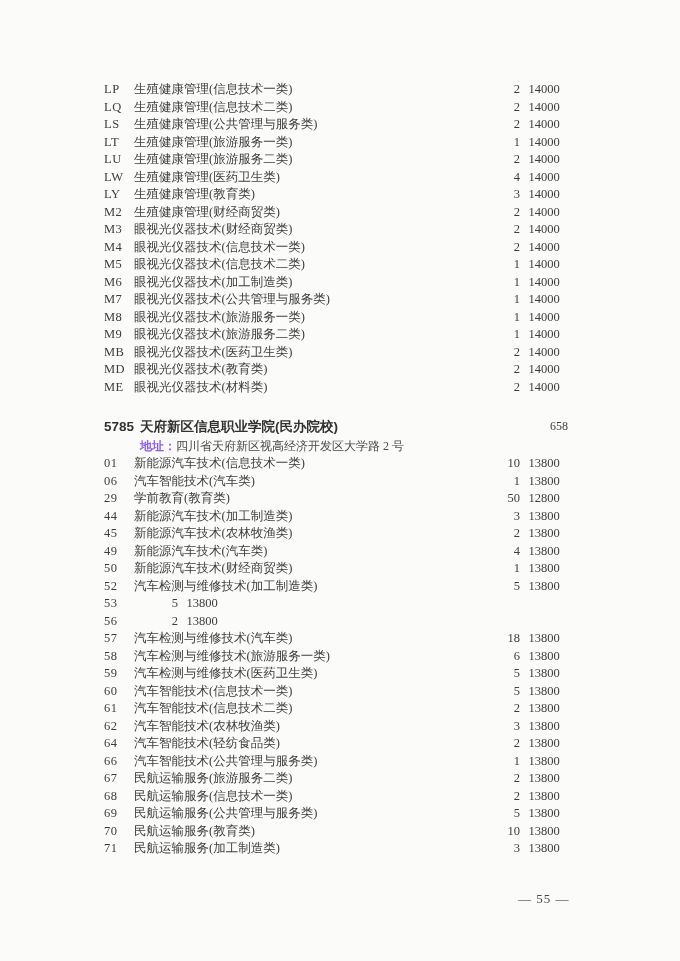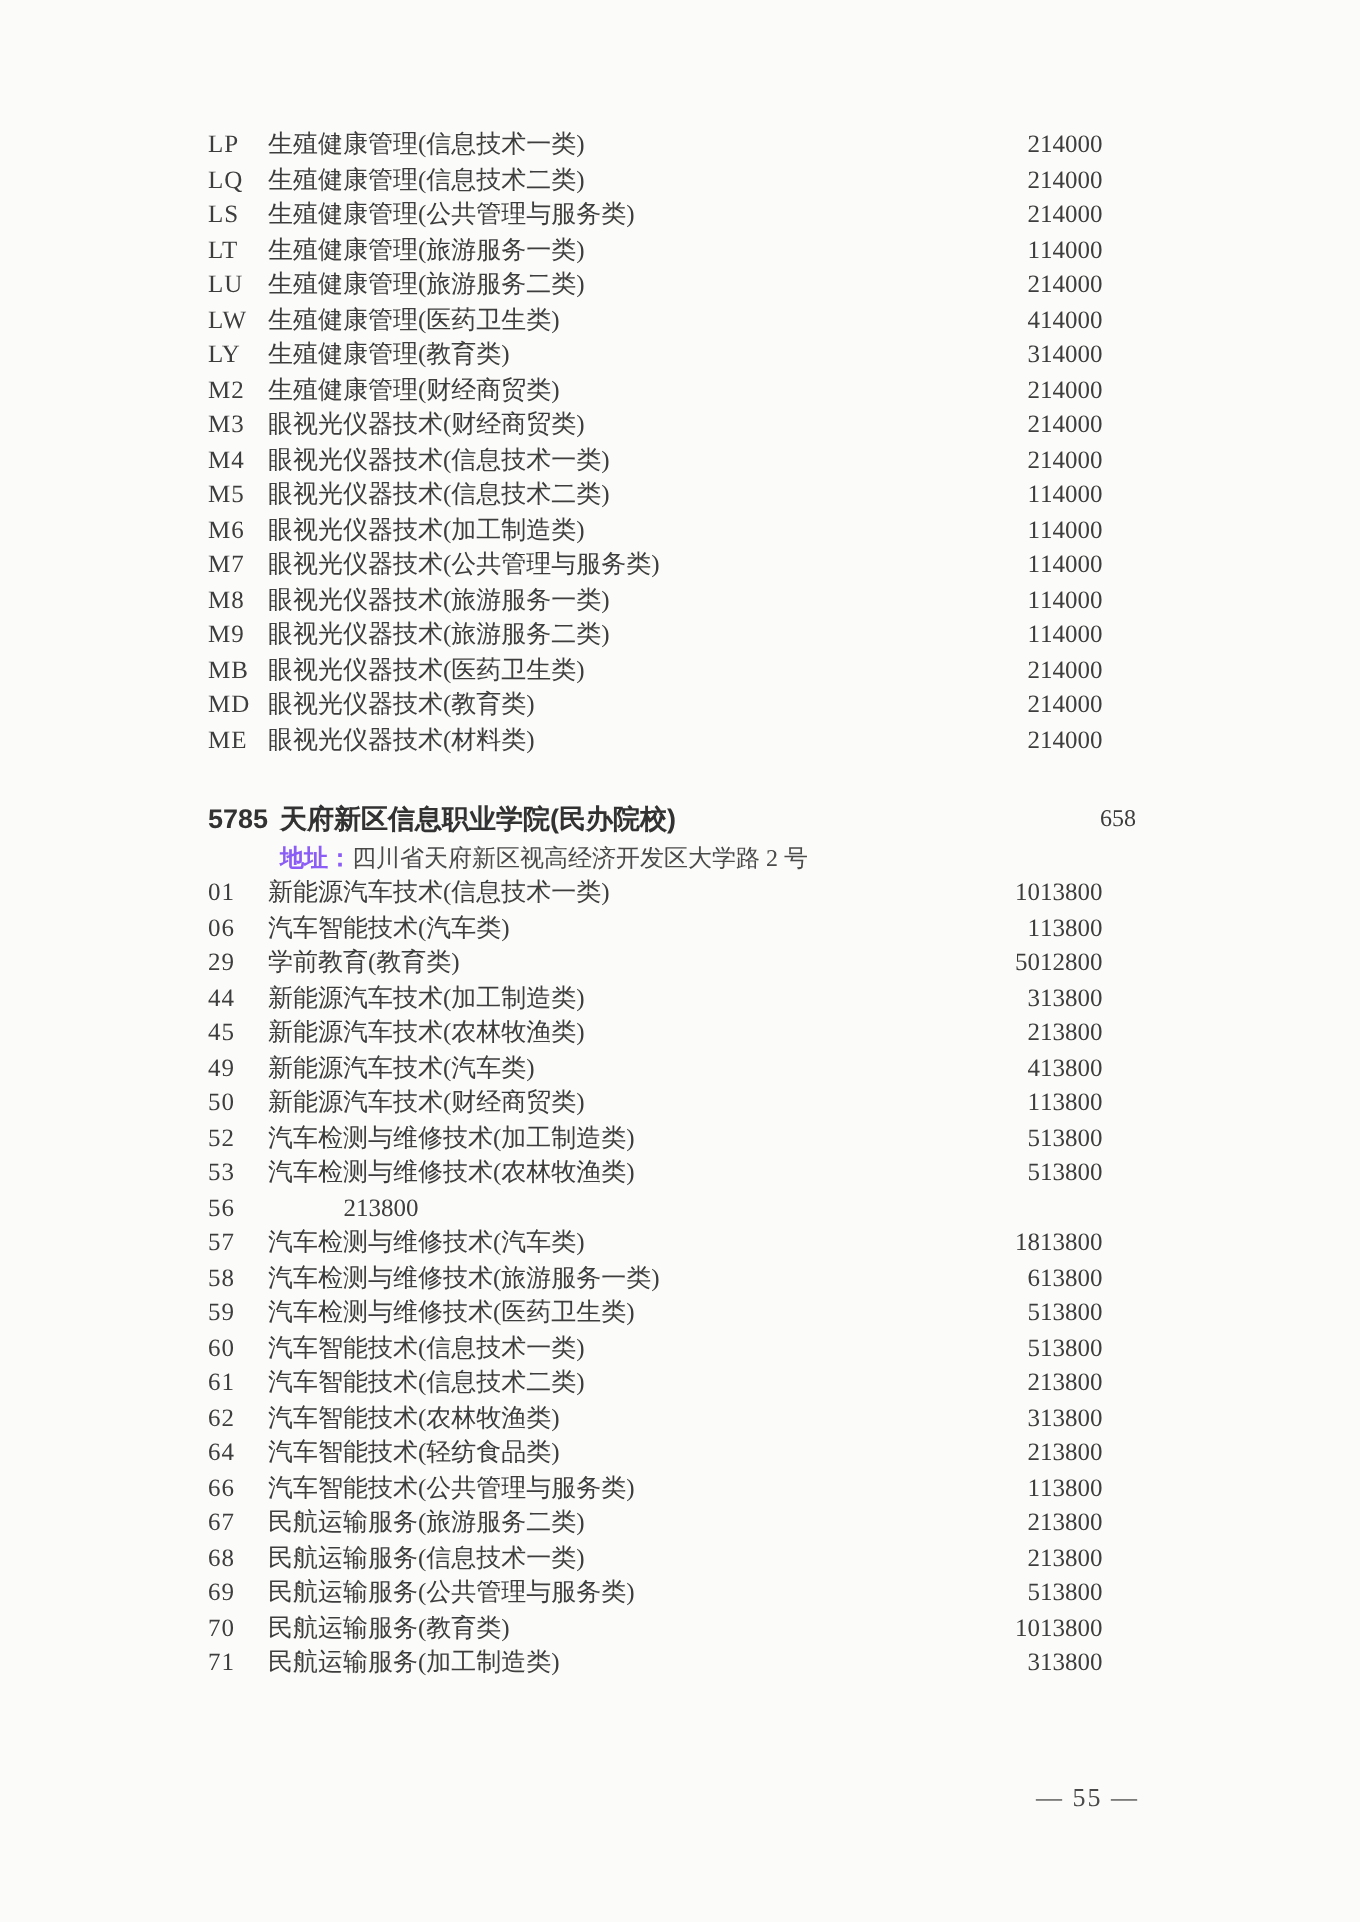--- a/index.html
+++ b/index.html
@@ -13,21 +13,21 @@
     height: 961px;
     margin: 0 auto;
     background: #fbfbf9;
     font-family: "Liberation Serif", serif;
     color: #3d3d3d;
     overflow: hidden;
   }
   .content {
     position: absolute;
     left: 104px;
-    top: 64px;
+    top: 81px;
     width: 464px;
   }
   .row {
     display: flex;
     align-items: baseline;
     height: 17.5px;
     font-size: 12.5px;
     line-height: 17.5px;
     white-space: nowrap;
   }
@@ -41,21 +41,21 @@
     overflow: hidden;
   }
   .c-count {
     flex: 0 0 44px;
     width: 44px;
     text-align: right;
   }
   .c-fee {
     flex: 0 0 48px;
     width: 48px;
-    text-align: left;
+    text-align: center;
   }
   .section-spacer {
     height: 20px;
   }
   .sec-header {
     display: flex;
     align-items: flex-start;
     height: 21px;
     line-height: 21px;
     font-family: "Liberation Sans", sans-serif;
@@ -311,21 +311,20 @@
 
         <div class="row">
           <span class="c-code">52</span>
           <span class="c-name">汽车检测与维修技术(加工制造类)</span>
           <span class="c-count">5</span>
           <span class="c-fee">13800</span>
         </div>
 
         <div class="row">
           <span class="c-code">53</span>
-          <span class="c-name">汽车检测与维修技术(农林牧渔类)</span>
           <span class="c-count">5</span>
           <span class="c-fee">13800</span>
         </div>
 
         <div class="row">
           <span class="c-code">56</span>
           <span class="c-count">2</span>
           <span class="c-fee">13800</span>
         </div>
 

